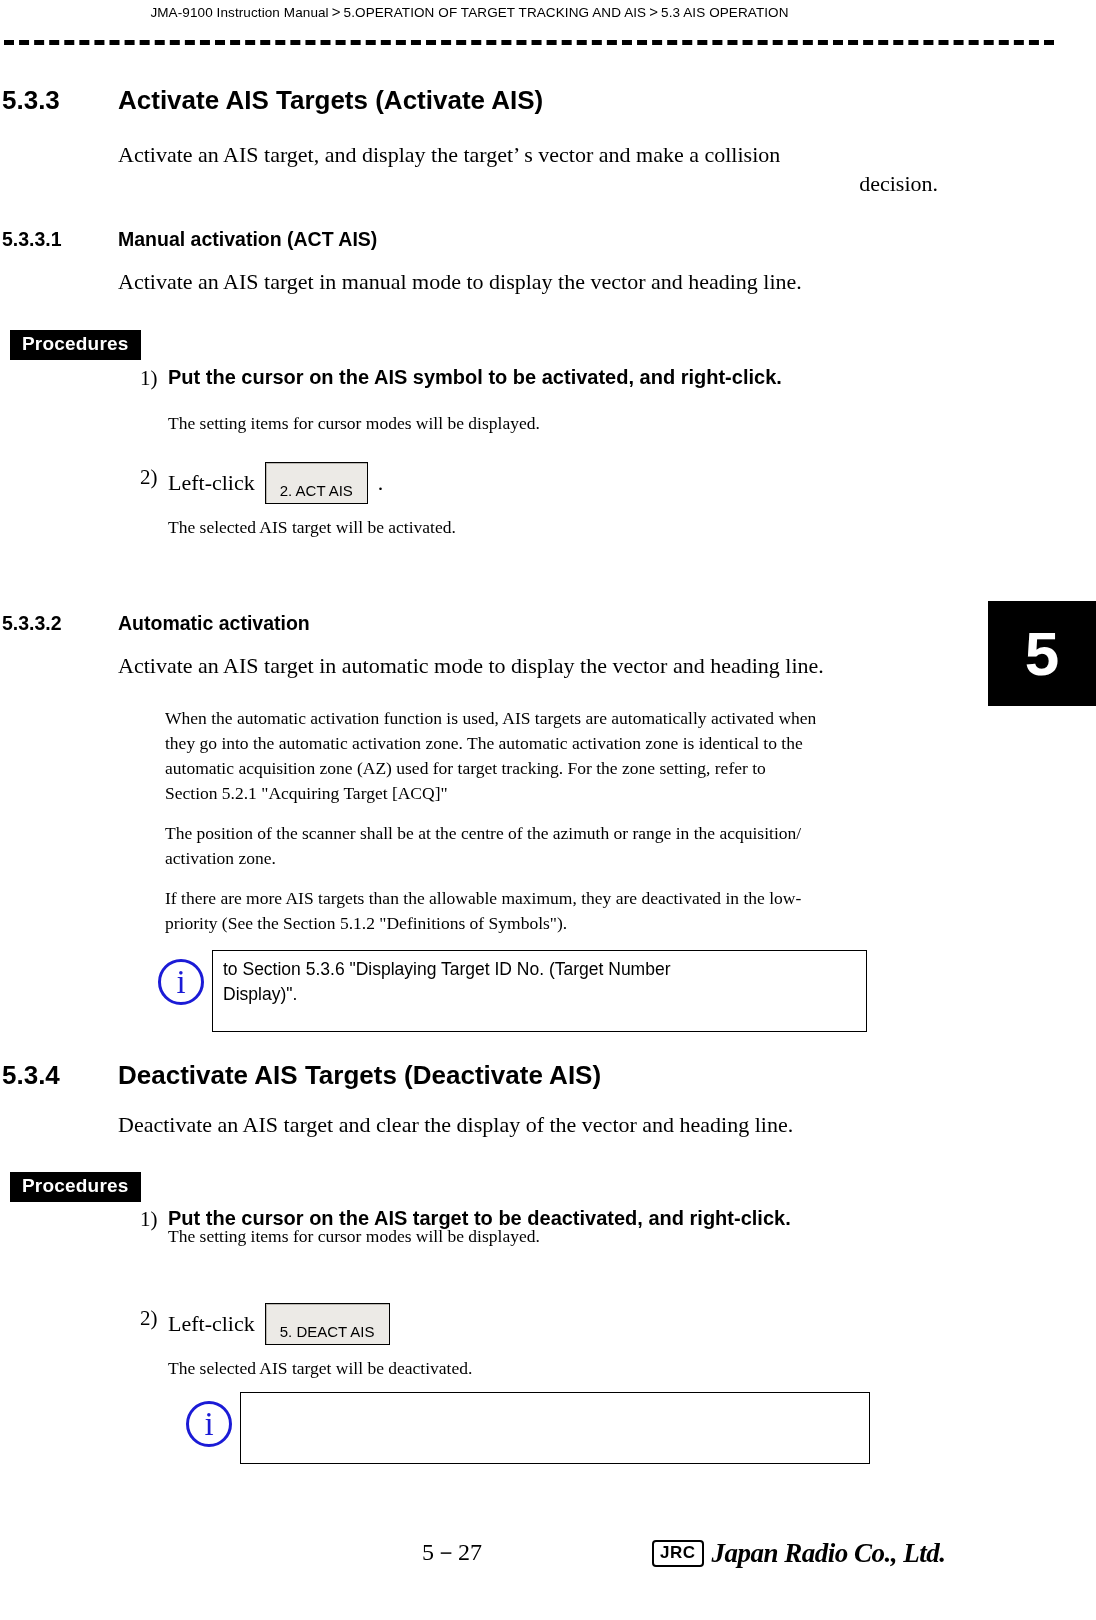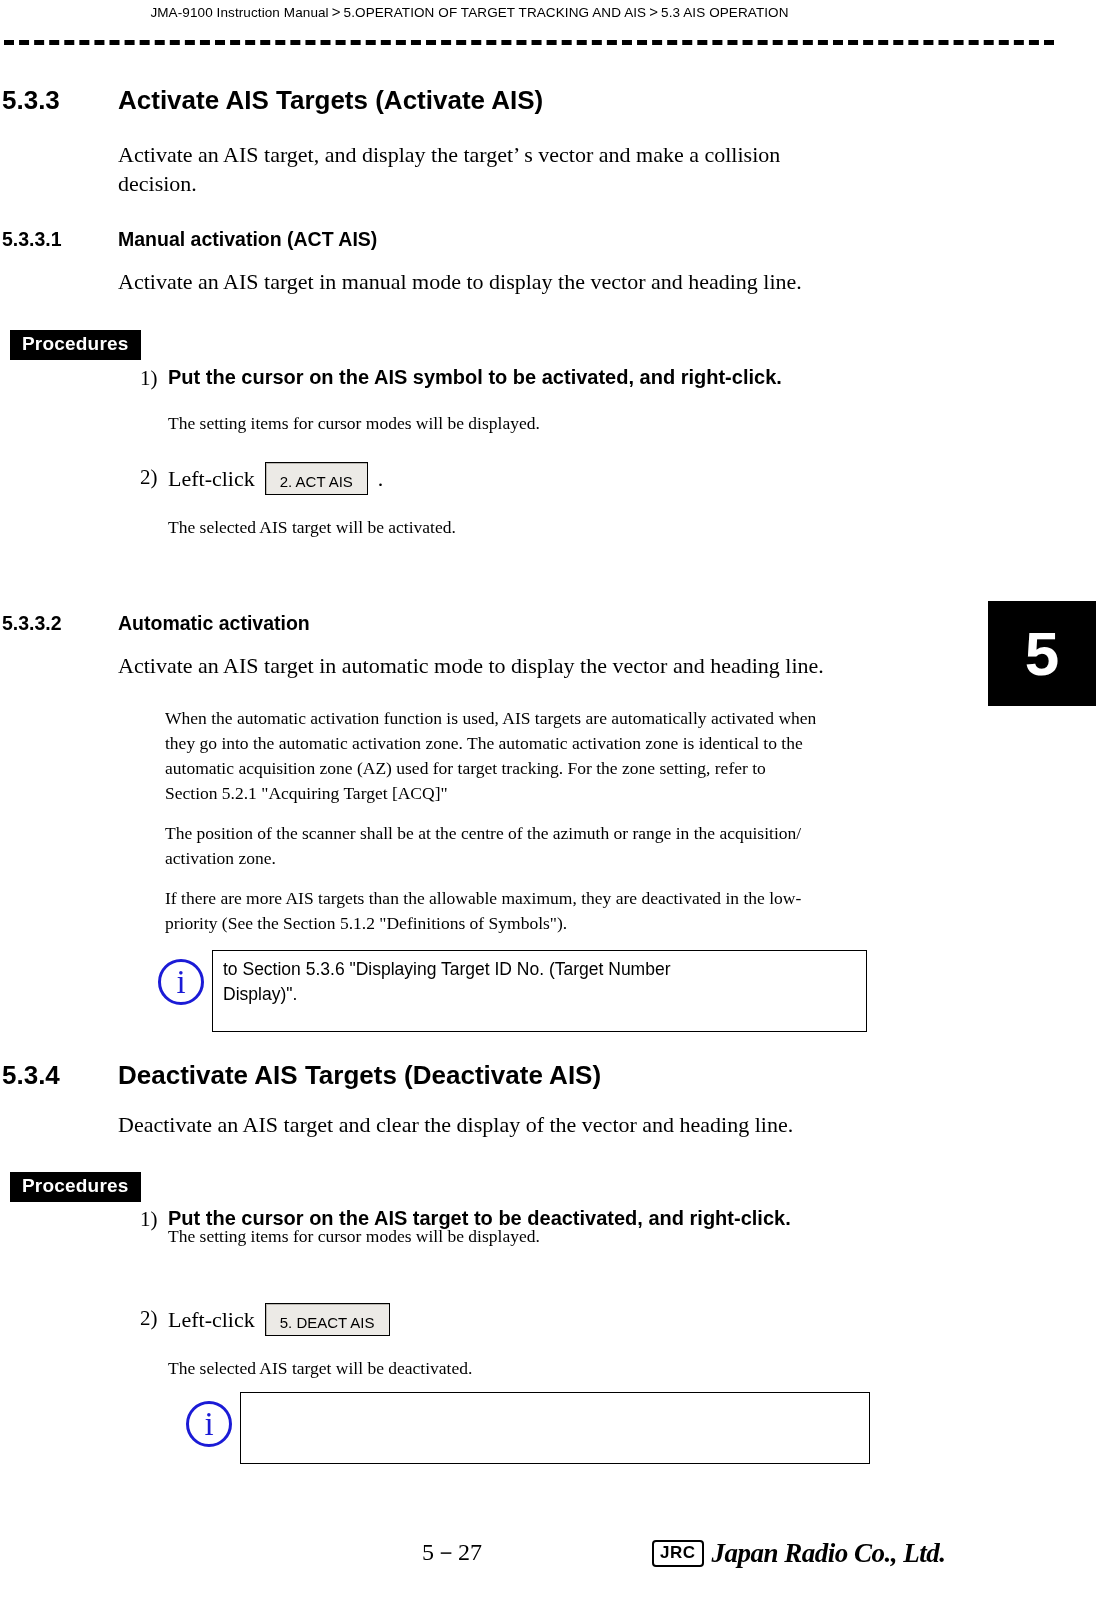--- a/index.html
+++ b/index.html
@@ -123,21 +123,21 @@
     white-space: nowrap;
   }
 
   
   .chip {
     display: inline-block;
     border: 1px solid #000000;
     background: #eceae6;
     font-family: "Liberation Sans", sans-serif;
     font-size: 15px;
-    padding: 11px 14px 5px 14px;
+    padding: 20px 14px 5px 14px;
     line-height: 1;
     box-shadow: 1px 1px 0 #b9b6b0 inset;
     vertical-align: middle;
     white-space: nowrap;
   }
 
   
   .note-box {
     position: absolute;
     border: 1px solid #000000;
@@ -215,21 +215,21 @@
   </div>
   <div class="header-rule"></div>
 </div>
 
 <div class="chapter-tab">5</div>
 
 <div class="abs h3 num-col" style="top:85px; left:2px;">5.3.3</div>
 <div class="abs h3" style="top:85px; left:118px;">Activate AIS Targets (Activate AIS)</div>
 
 <div class="abs body-lg" style="top:140px; left:118px; width:820px;">Activate an AIS target, and display the target’ s vector and make a collision</div>
-<div class="abs body-lg" style="top:169px; left:118px; width:820px;">decision.</div>
+<div class="abs body-lg" style="top:169px; left:118px; width:820px;text-align:right;">decision.</div>
 
 <div class="abs h4 num-col" style="top:228px; left:2px;">5.3.3.1</div>
 <div class="abs h4" style="top:228px; left:118px;">Manual activation (ACT AIS)</div>
 
 <div class="abs body-lg" style="top:267px; left:118px; width:860px;">Activate an AIS target in manual mode to display the vector and heading line.</div>
 
 <div class="abs" style="top:330px; left:10px;">
   <span class="procedures">Procedures</span>
 </div>
 

